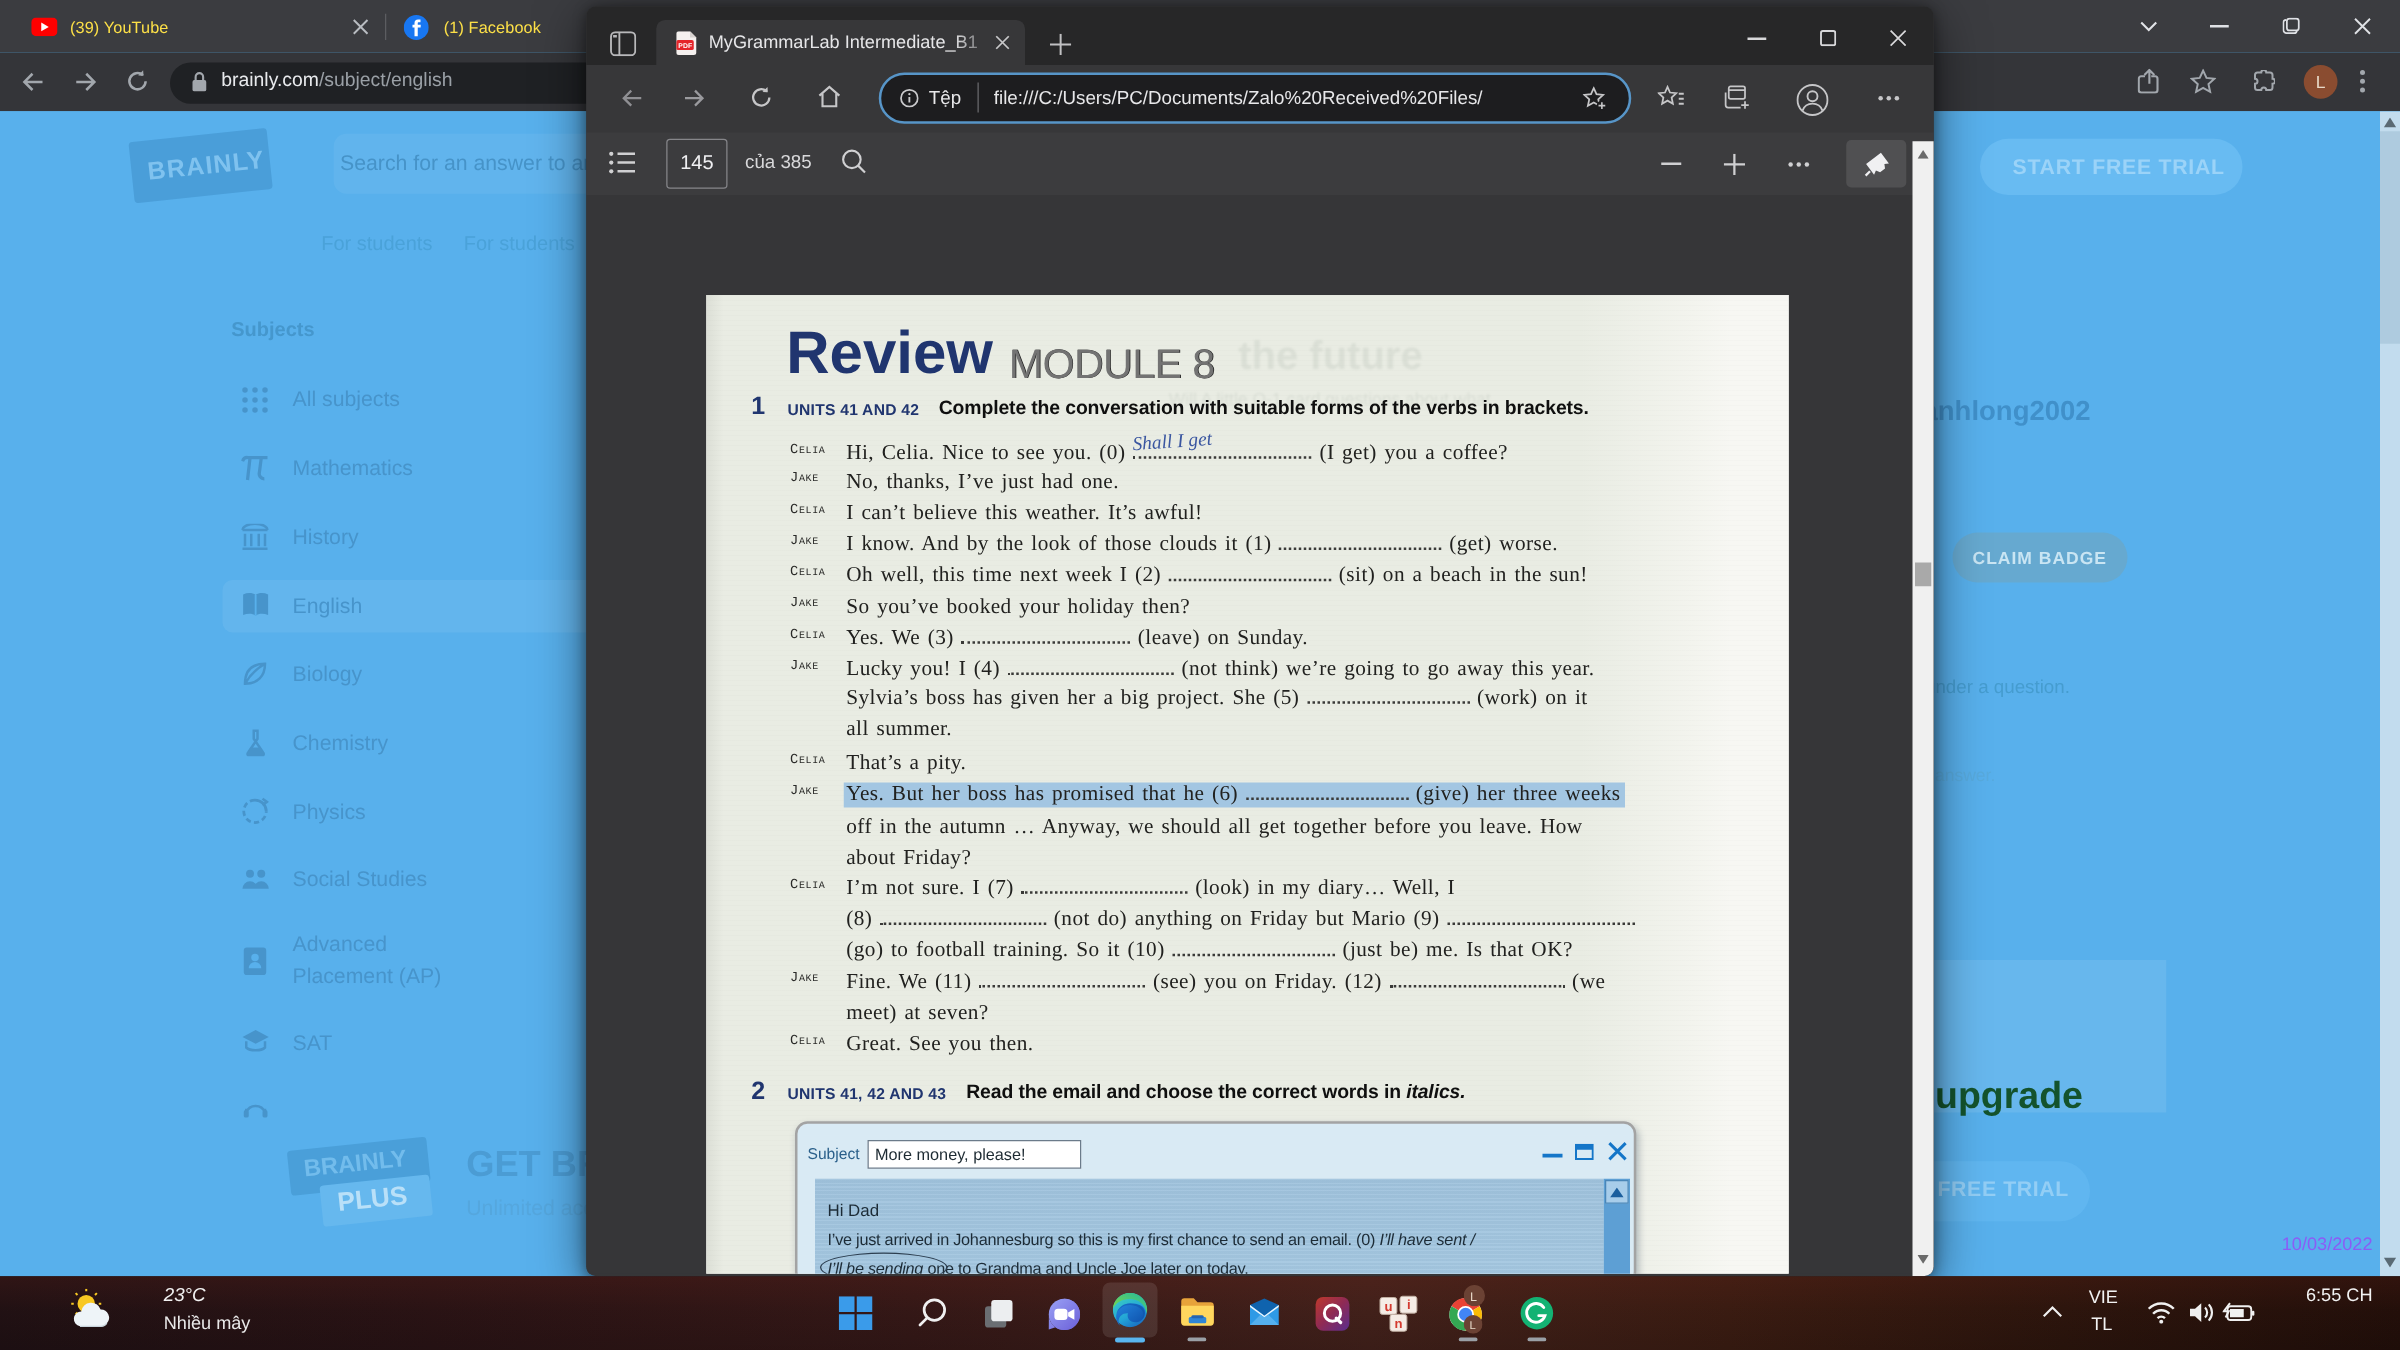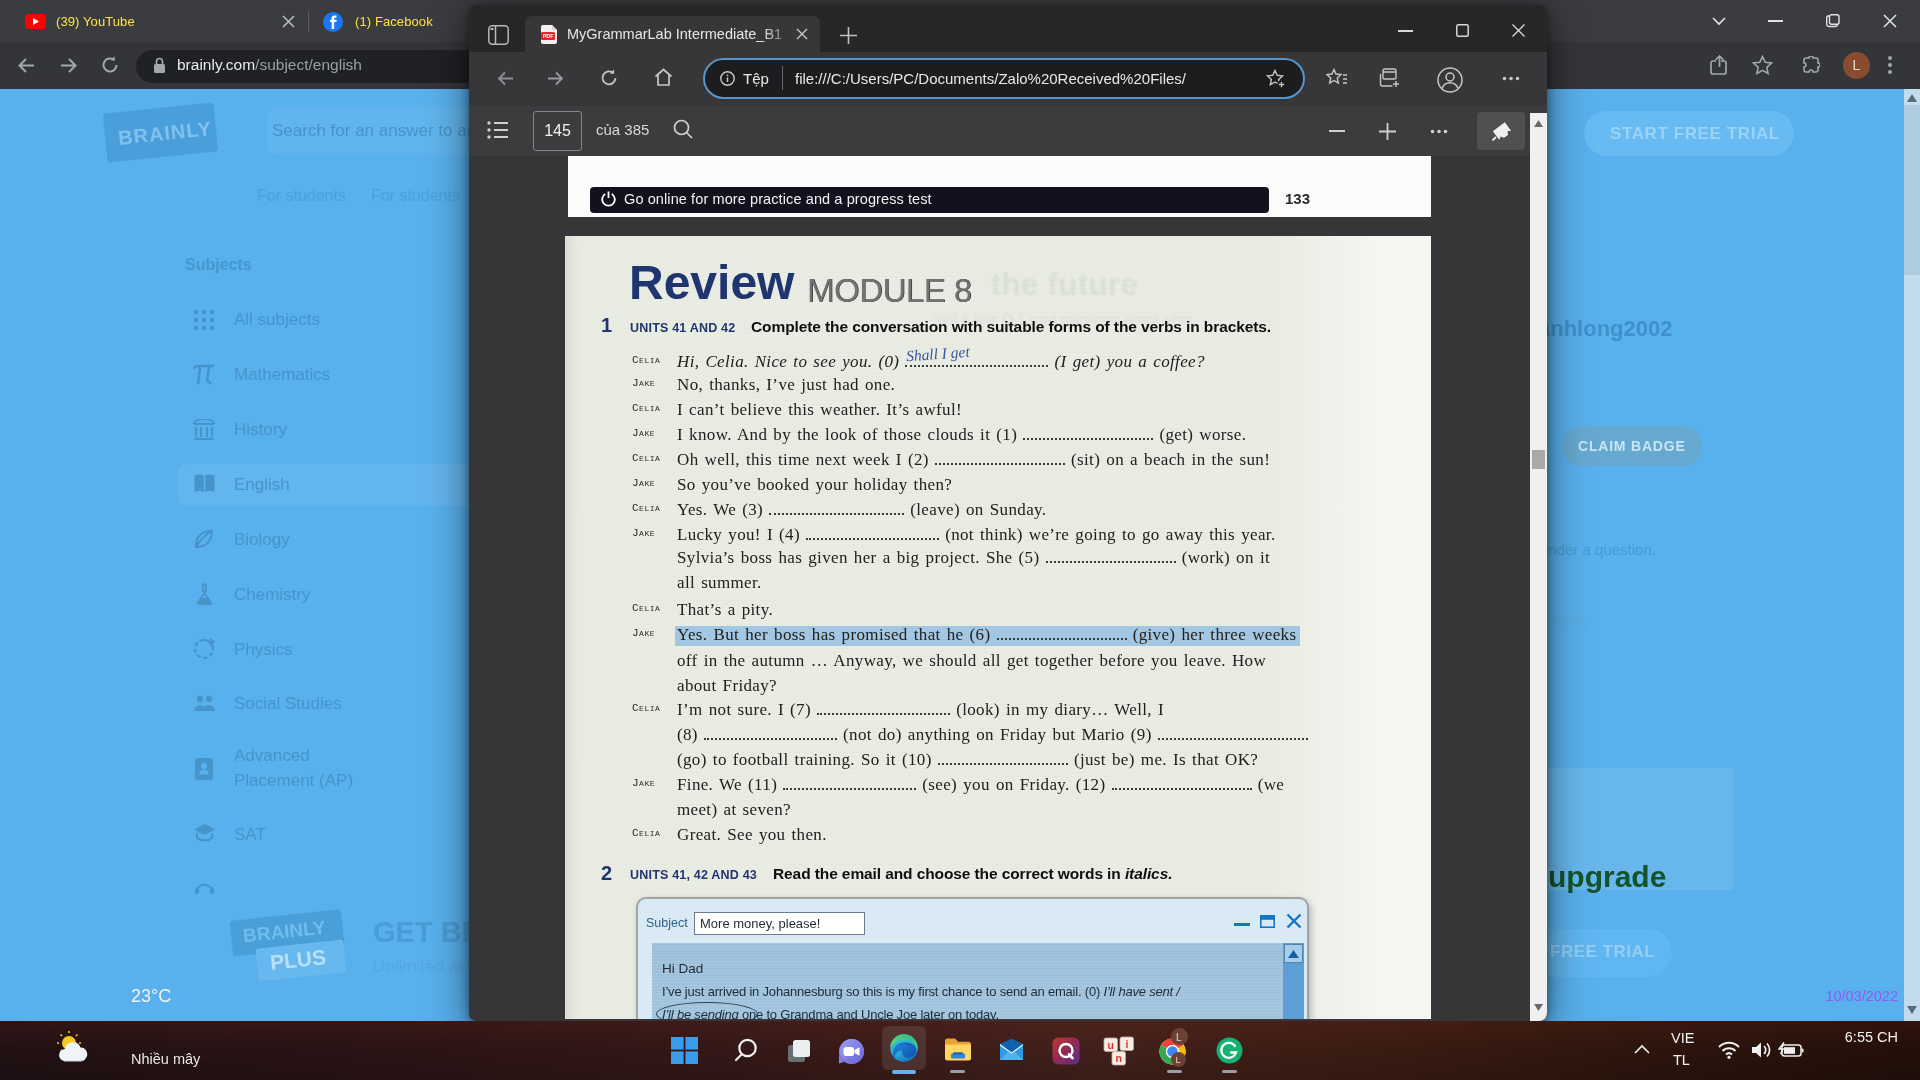--- a/index.html
+++ b/index.html
@@ -327,48 +327,39 @@
     </svg>
     <div class="abs" style="left:1008px; top:6px; width:48px; height:38px; background:#505052; border-radius:4px;"></div>
     <svg class="abs" style="left:1022px; top:14px;" width="22" height="22" viewBox="0 0 22 22">
       <path d="M12.5 2 L20 9.5 L16.5 10.5 L17.5 14 L14 17.5 L10.5 16.5 L9.5 20 L2 12.5 Z" fill="#f0f0f2" transform="rotate(8 11 11)"></path>
       <path d="M5 17 L1.5 20.5" stroke="#f0f0f2" stroke-width="1.8"></path>
     </svg>
   </div>
 
   <div id="e-content">
 
-    <div id="pg1">
-      <div class="abs" style="left:22px; top:31px; width:679px; height:26px; background:#12121e; border-radius:4px;"></div>
-      <svg class="abs" style="left:33px; top:35px;" width="15" height="16" viewBox="0 0 15 16">
-        <path d="M4.2 3 a6.3 6.3 0 1 0 6.6 0" stroke="#fff" stroke-width="1.8" fill="none"></path>
-        <path d="M7.5 0.5 V7" stroke="#fff" stroke-width="1.8"></path>
-      </svg>
-      <div class="abs" style="left:56px; top:35px; font-size:14.5px; color:#f2f2f4; letter-spacing:0.1px;">Go online for more practice and a progress test</div>
-      <div class="abs" style="left:717px; top:34px; font-size:15px; font-weight:bold; color:#2b2b2b;">133</div>
-    </div>
 
     <div id="pg2">
       <div id="pg2-tint"></div>
       <div id="bookcontent">
 
         <div class="abs" style="left:390px; top:30px; font-size:32px; font-weight:bold; color:#a8b2a8; opacity:0.22; filter:blur(1px); font-family:'Liberation Sans',sans-serif;">&nbsp;&nbsp;&nbsp;&nbsp;the future</div>
         <div class="abs" style="left:370px; top:75px; font-size:14px; color:#aab4aa; opacity:0.25; filter:blur(1px);">Will A little Q-1 card questions about what</div>
 
         <div class="abs" style="left:64px; top:19px; font-size:48px; font-weight:bold; color:#20356f; letter-spacing:0px; font-family:'Liberation Sans',sans-serif;">Review</div>
         <div class="abs" style="left:242px; top:36px; font-size:33px; letter-spacing:-0.5px; color:#737373; text-shadow:0.5px 0 0 #1a1a1a; font-family:'Liberation Sans',sans-serif;">MODULE 8</div>
 
         <div class="abs" style="left:36px; top:78px; font-size:20px; font-weight:bold; color:#20356f; font-family:'Liberation Sans',sans-serif;">1</div>
         <div class="abs un" style="left:65px; top:85px;">UNITS 41 AND 42</div>
         <div class="abs bh" style="left:186px; top:82px;">Complete the conversation with suitable forms of the verbs in brackets.</div>
 
         <div class="abs" style="left:110px; top:390px; width:625px; height:20px; background:#a3c6e2;"></div>
 
         <div class="lbl" style="left:67px; top:118px;">Celia</div>
-        <div class="bk" style="left:112px; top:116px;font-style:italic;">Hi, Celia. Nice to see you. (0) <span class="dt" style="width:143px;"></span> (I get) you a coffee?</div>
+        <div class="bk" style="left:112px; top:116px;">Hi, Celia. Nice to see you. (0) <span class="dt" style="width:143px;"></span> (I get) you a coffee?</div>
         <div class="abs" style="left:341px; top:109px; font-family:'Liberation Serif',serif; font-style:italic; font-size:15.5px; color:#3a56a0; transform:rotate(-4deg); white-space:nowrap;">Shall I get</div>
         <div class="lbl" style="left:67px; top:141px;">Jake</div>
         <div class="bk" style="left:112px; top:139px;">No, thanks, I’ve just had one.</div>
         <div class="lbl" style="left:67px; top:166px;">Celia</div>
         <div class="bk" style="left:112px; top:164px;">I can’t believe this weather. It’s awful!</div>
         <div class="lbl" style="left:67px; top:191px;">Jake</div>
         <div class="bk" style="left:112px; top:189px;">I know. And by the look of those clouds it (1) <span class="dt" style="width:130px;"></span> (get) worse.</div>
         <div class="lbl" style="left:67px; top:216px;">Celia</div>
         <div class="bk" style="left:112px; top:214px;">Oh well, this time next week I (2) <span class="dt" style="width:130px;"></span> (sit) on a beach in the sun!</div>
         <div class="lbl" style="left:67px; top:241px;">Jake</div>
@@ -440,21 +431,21 @@
 
 <div id="taskbar"></div>
 <div id="tbitems" style="position:absolute; left:0; top:0; width:1920px; height:1080px; white-space:nowrap;">
 
   <svg class="abs" style="left:54px; top:1031px;" width="40" height="38" viewBox="0 0 40 38">
     <circle cx="15" cy="12" r="7" fill="#f8c822"></circle>
     <path d="M15 2 v-2 M15 22 v2 M5 12 h-2 M25 12 h2 M8 5 l-1.5-1.5 M22 19 l1.5 1.5 M22 5 l1.5-1.5 M8 19 l-1.5 1.5" stroke="#f8c822" stroke-width="1.6"></path>
     <path d="M10 30 a6 6 0 0 1 1-11.9 a8 8 0 0 1 15.5-1.5 a6.5 6.5 0 0 1 5 10.9 a5.5 5.5 0 0 1 -4.5 2.5 Z" fill="#eef4f8"></path>
     <path d="M10 30 h17 a5.5 5.5 0 0 0 4.5-2.5" fill="none" stroke="#c8d4dc" stroke-width="1"></path>
   </svg>
-  <div class="abs" style="left:131px; top:986px; font-size:18px; color:#f2f2f2;">23°C</div>
+  <div class="abs" style="left:131px; top:1028px; font-size:15px; color:#f2f2f2;font-style:italic;">23°C</div>
   <div class="abs" style="left:131px; top:1051px; font-size:14.5px; color:#e8e8e8;">Nhiều mây</div>
   <div id="tb-icons">
 
     <svg class="abs" style="left:671px; top:1037px;" width="27" height="27" viewBox="0 0 27 27">
       <rect x="0" y="0" width="12.6" height="12.6" fill="#3a9bea"></rect>
       <rect x="14.4" y="0" width="12.6" height="12.6" fill="#3a9bea"></rect>
       <rect x="0" y="14.4" width="12.6" height="12.6" fill="#3a9bea"></rect>
       <rect x="14.4" y="14.4" width="12.6" height="12.6" fill="#3a9bea"></rect>
     </svg>
 

